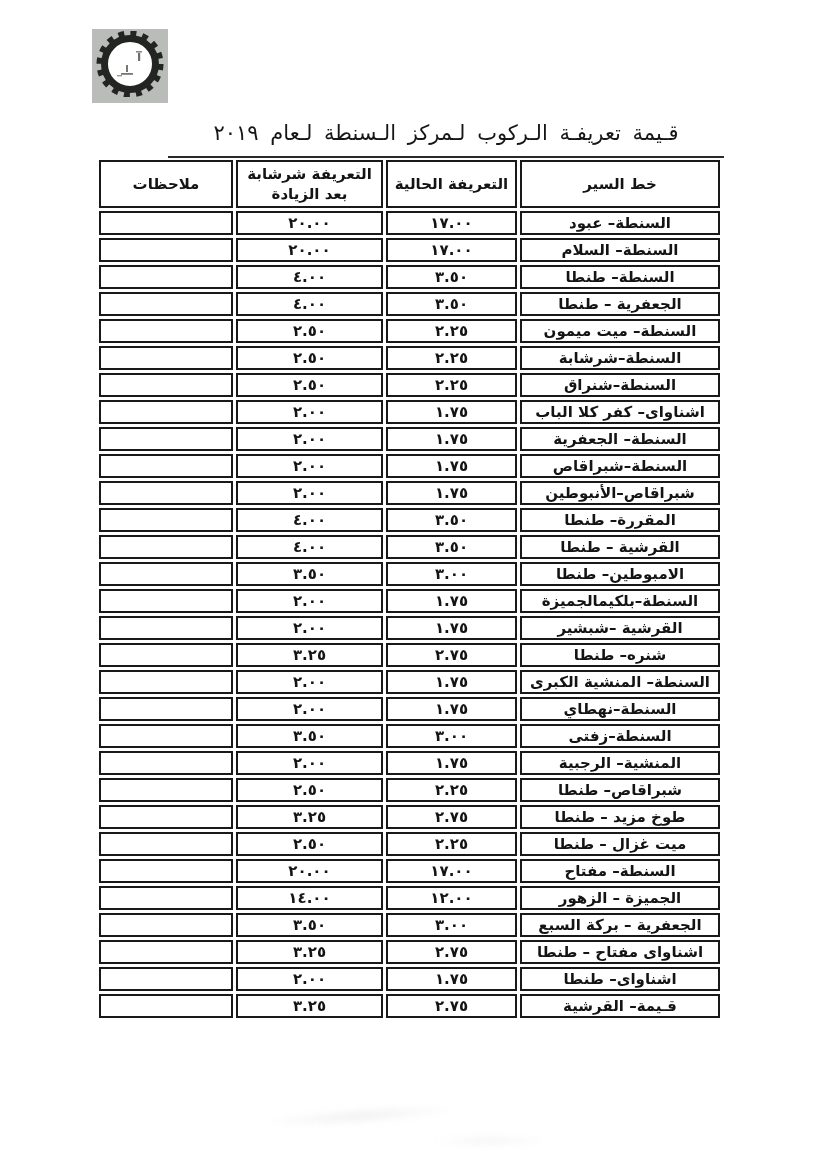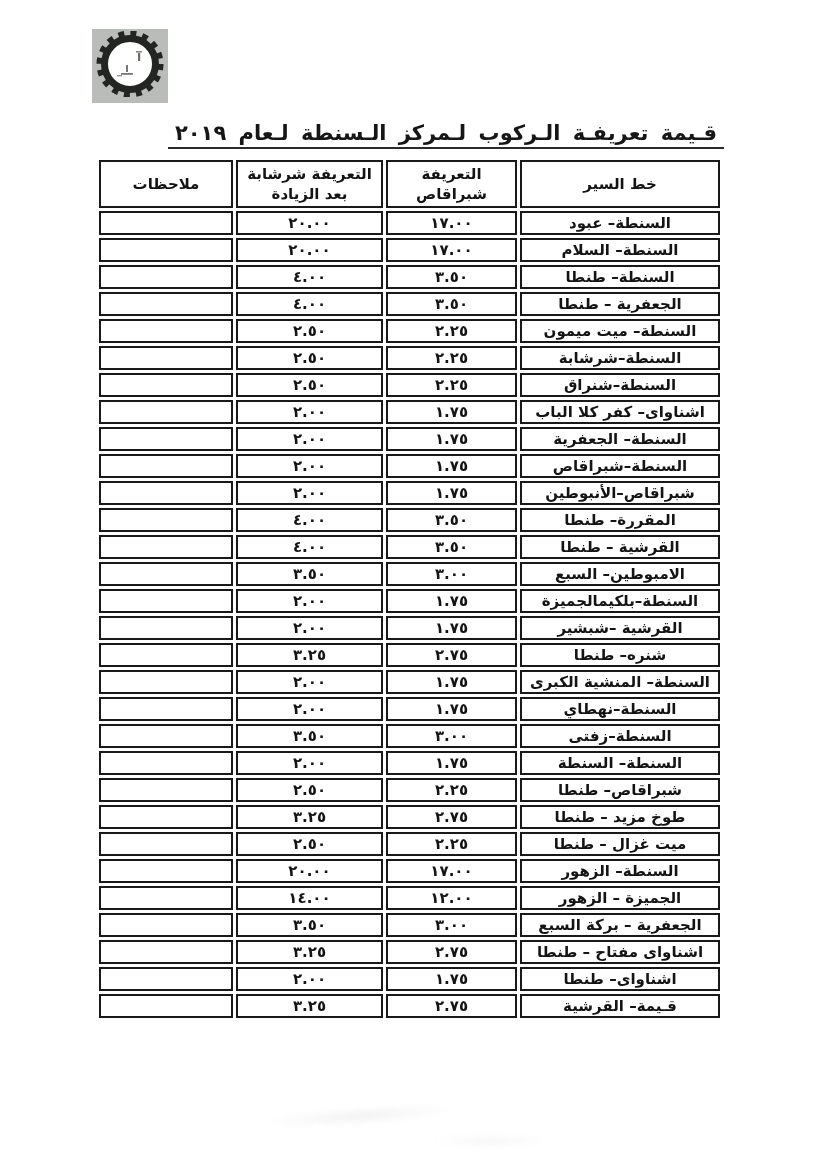--- a/index.html
+++ b/index.html
@@ -18,23 +18,23 @@
   .seal {
     position: absolute; left: 92px; top: 29px;
     width: 76px; height: 74px;
     background: #b9bcb9;
     display: flex; align-items: center; justify-content: center;
   }
   
   .doc-title {
     position: absolute; top: 121px; left: 168px; width: 556px;
     text-align: center;
-    font-size: 21px; font-weight: bold; color: #161616;
+    font-size: 21px; font-weight: normal; color: #161616;
     word-spacing: 5px;
-    padding-bottom: 2px;
+    padding-bottom: 11px;
     border-bottom: 2.5px solid #2a2a2a;
     white-space: nowrap;
   }
   
   table.fare {
     position: absolute; left: 96px; top: 157px;
     width: 627px;
     border-collapse: separate;
     border-spacing: 3px;
     table-layout: fixed;
@@ -103,21 +103,21 @@
   <table class="fare">
     <colgroup>
       <col class="c-route">
         <col class="c-current">
         <col class="c-new">
         <col class="c-notes">
     </colgroup>
     <thead>
       <tr>
         <th>خط السير</th>
-        <th>التعريفة شبراقاص</th>
+        <th>التعريفة الحالية</th>
         <th>التعريفة شرشابة بعد الزيادة</th>
         <th>ملاحظات</th>
       </tr>
     </thead>
     <tbody>
 
     <tr style="">
         <td>السنطة– عبود</td>
         <td class="num">١٧.٠٠</td>
         <td class="num">٢٠.٠٠</td>
@@ -189,21 +189,21 @@
         <td class="num">٤.٠٠</td>
         <td></td>
       </tr>
         <tr style="">
         <td>القرشية – طنطا</td>
         <td class="num">٣.٥٠</td>
         <td class="num">٤.٠٠</td>
         <td></td>
       </tr>
         <tr style="">
-        <td>الامبوطين– السبع</td>
+        <td>الامبوطين– طنطا</td>
         <td class="num">٣.٠٠</td>
         <td class="num">٣.٥٠</td>
         <td></td>
       </tr>
         <tr style="">
         <td>السنطة–بلكيمالجميزة</td>
         <td class="num">١.٧٥</td>
         <td class="num">٢.٠٠</td>
         <td></td>
       </tr>
@@ -231,21 +231,21 @@
         <td class="num">٢.٠٠</td>
         <td></td>
       </tr>
         <tr style="">
         <td>السنطة–زفتى</td>
         <td class="num">٣.٠٠</td>
         <td class="num">٣.٥٠</td>
         <td></td>
       </tr>
         <tr style="">
-        <td>السنطة– السنطة</td>
+        <td>المنشية– الرجبية</td>
         <td class="num">١.٧٥</td>
         <td class="num">٢.٠٠</td>
         <td></td>
       </tr>
         <tr style="">
         <td>شبراقاص– طنطا</td>
         <td class="num">٢.٢٥</td>
         <td class="num">٢.٥٠</td>
         <td></td>
       </tr>
@@ -255,21 +255,21 @@
         <td class="num">٣.٢٥</td>
         <td></td>
       </tr>
         <tr style="">
         <td>ميت غزال – طنطا</td>
         <td class="num">٢.٢٥</td>
         <td class="num">٢.٥٠</td>
         <td></td>
       </tr>
         <tr style="">
-        <td>السنطة– الزهور</td>
+        <td>السنطة– مفتاح</td>
         <td class="num">١٧.٠٠</td>
         <td class="num">٢٠.٠٠</td>
         <td></td>
       </tr>
         <tr style="">
         <td>الجميزة – الزهور</td>
         <td class="num">١٢.٠٠</td>
         <td class="num">١٤.٠٠</td>
         <td></td>
       </tr>

